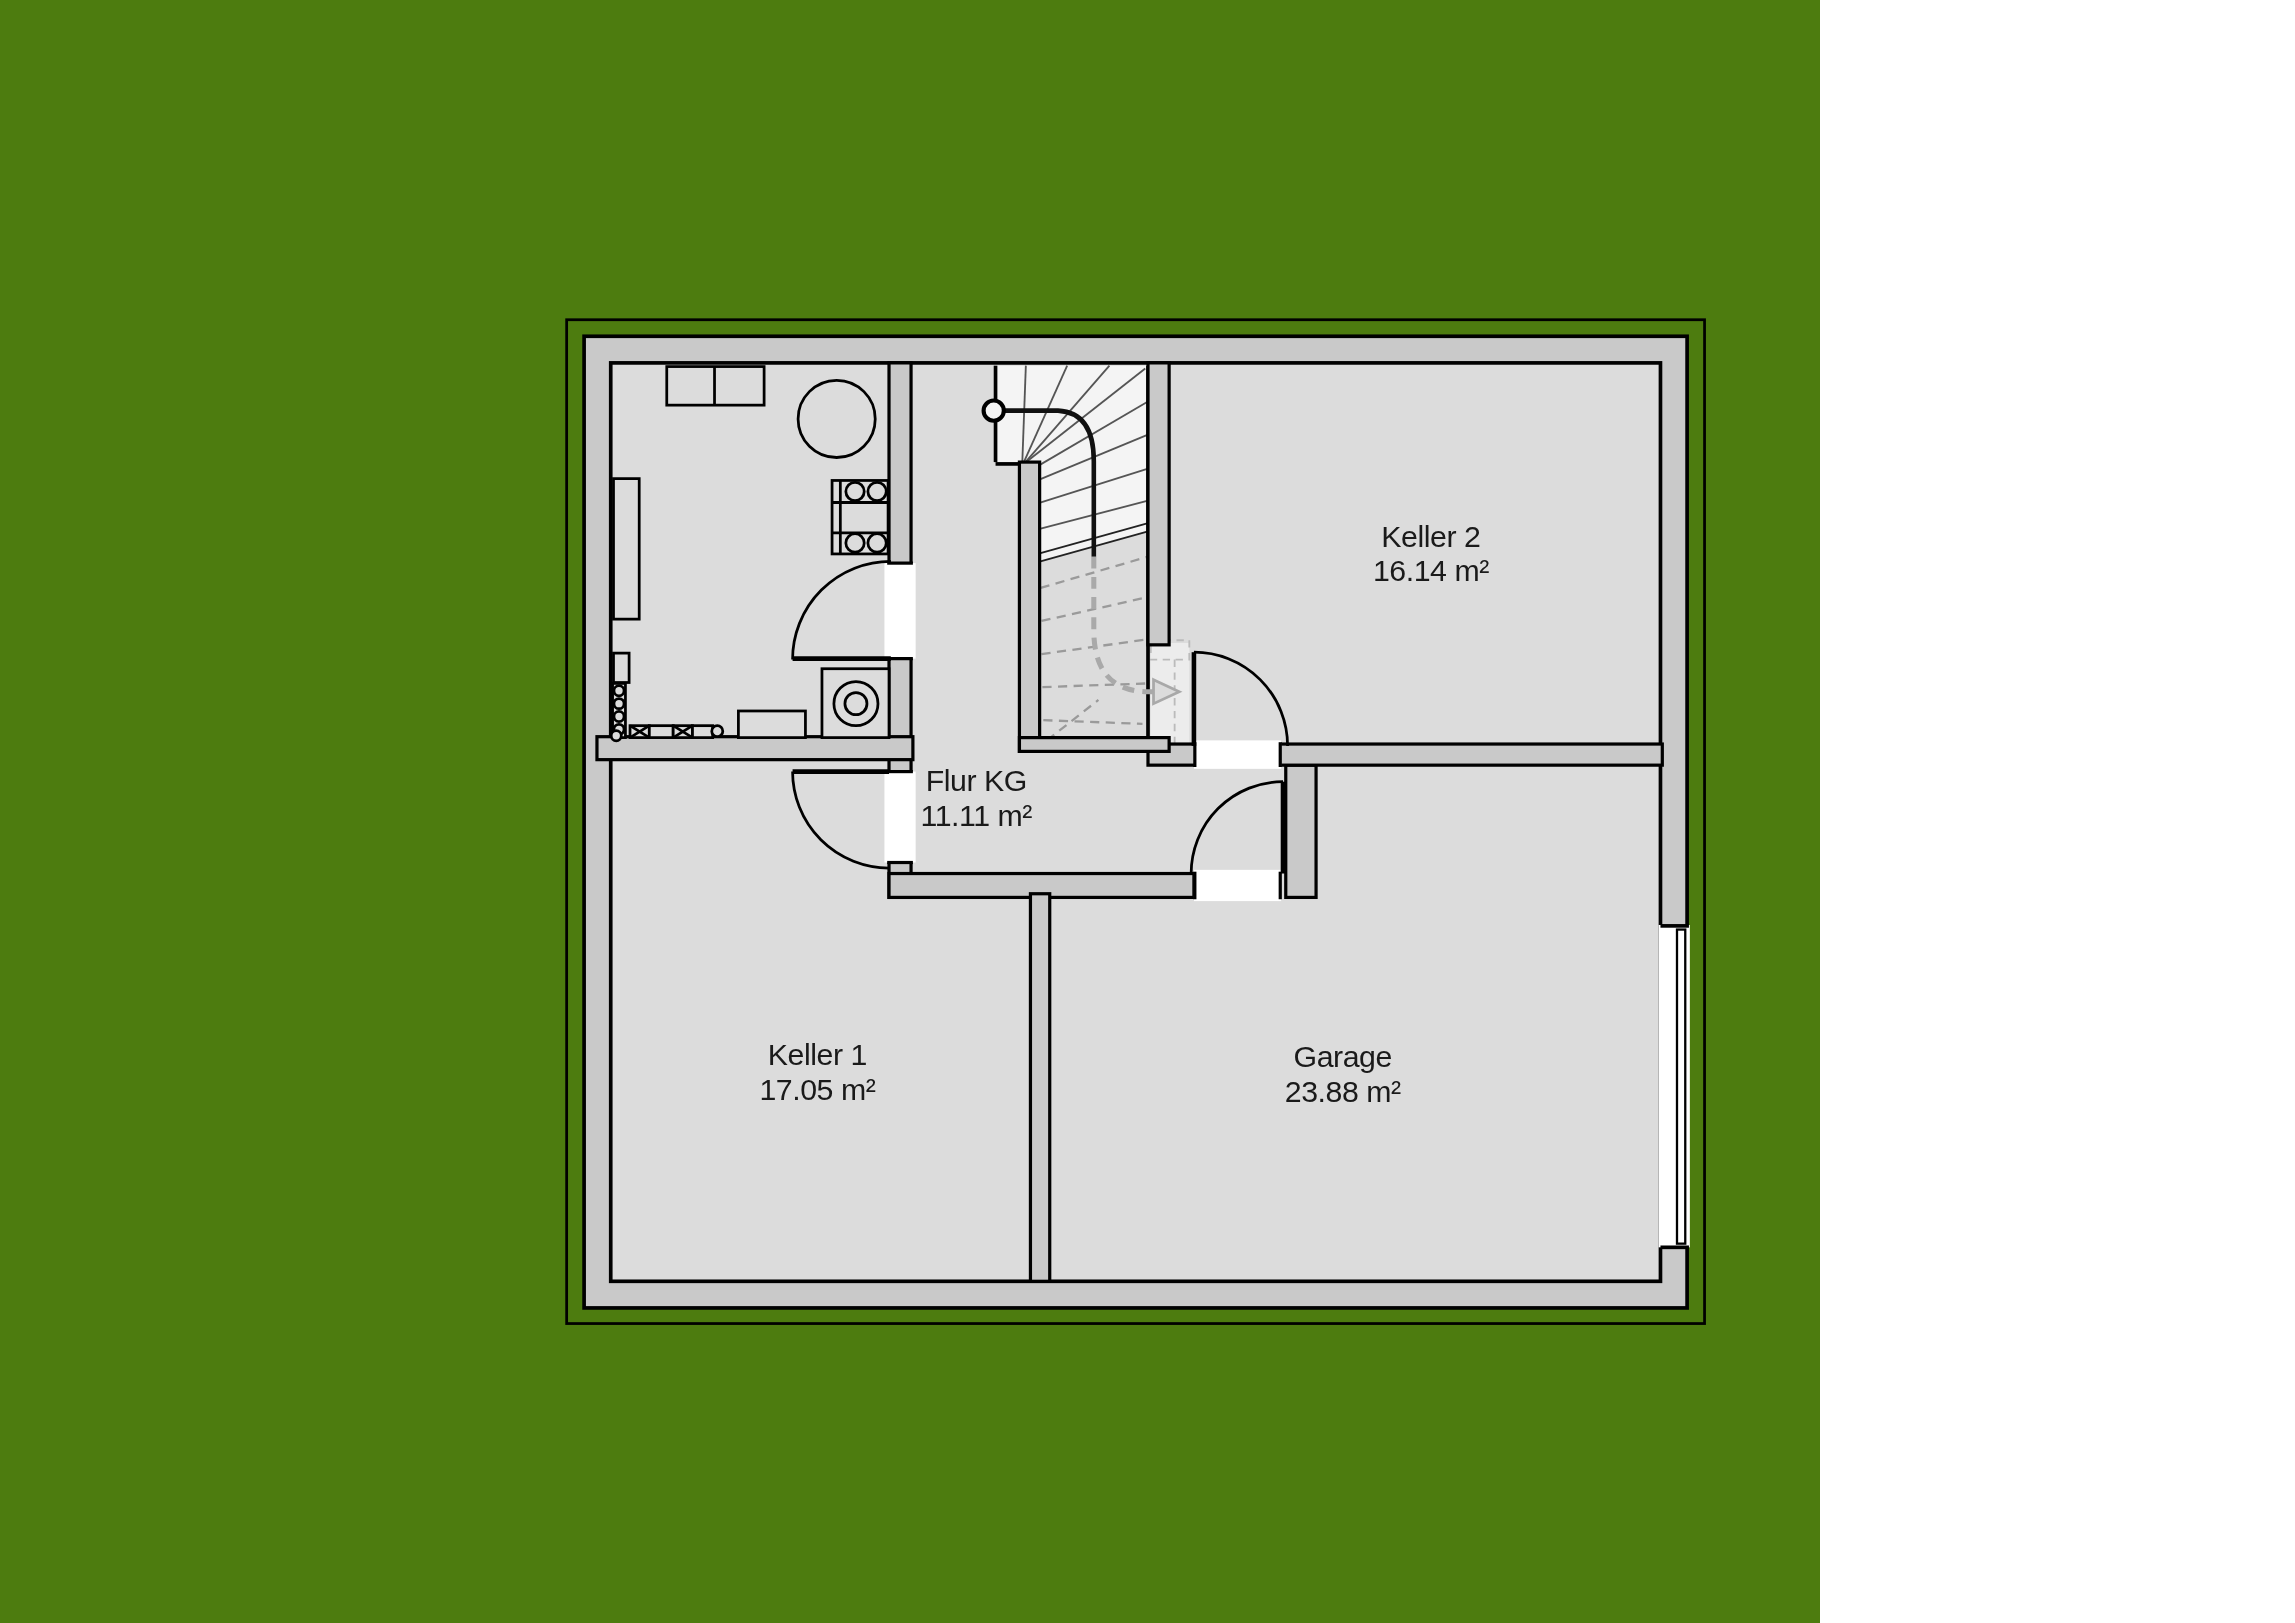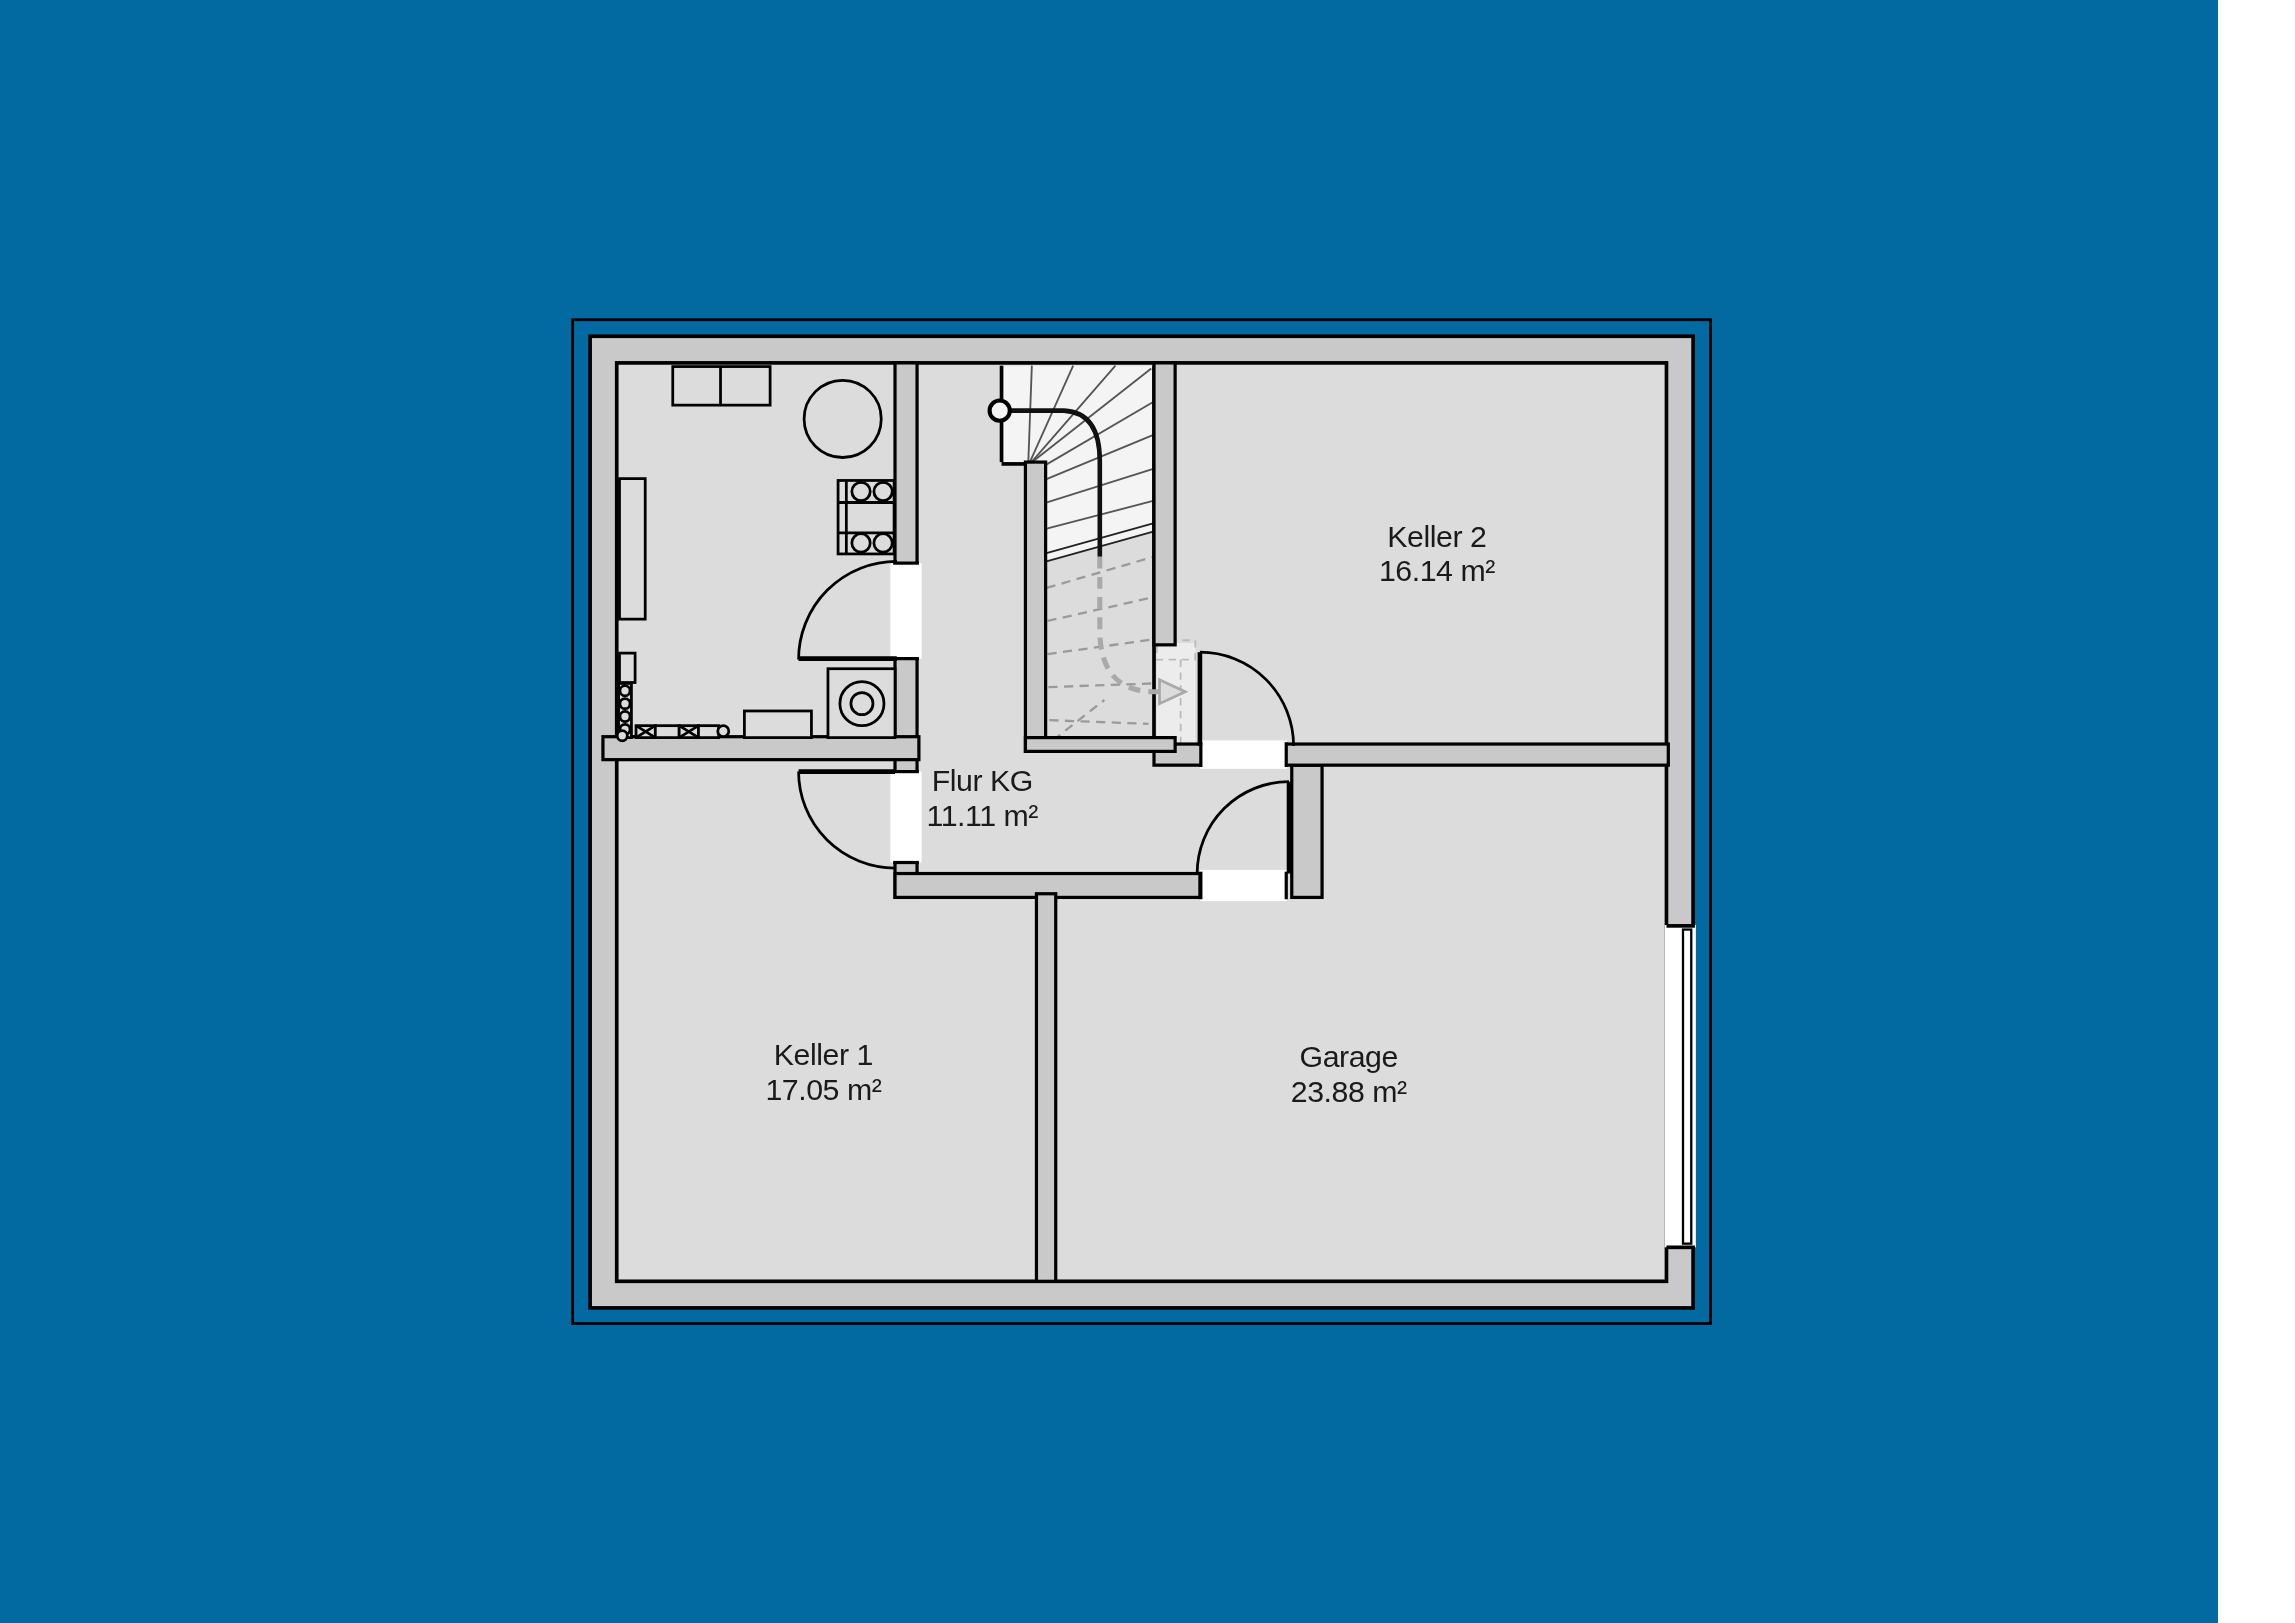--- a/index.html
+++ b/index.html
@@ -5,25 +5,24 @@
   html, body {
     margin: 0;
     padding: 0;
     background: #ffffff;
     width: 2296px;
     height: 1624px;
     font-family: "Liberation Sans", sans-serif;
   }
   #plan-stage {
     position: relative;
-    width: 2212px;
+    width: 1820px;
     height: 1624px;
-    background: #0369a1;
+    background: #4d7c0f;
     overflow: hidden;
-    padding-left: 6px;
   }
   svg { display: block; }
   text.room-name, text.room-area {
     fill: #1a1a1a;
     font-size: 33px;
     letter-spacing: -0.5px;
     text-anchor: middle;
   }
 </style>
 </head>

